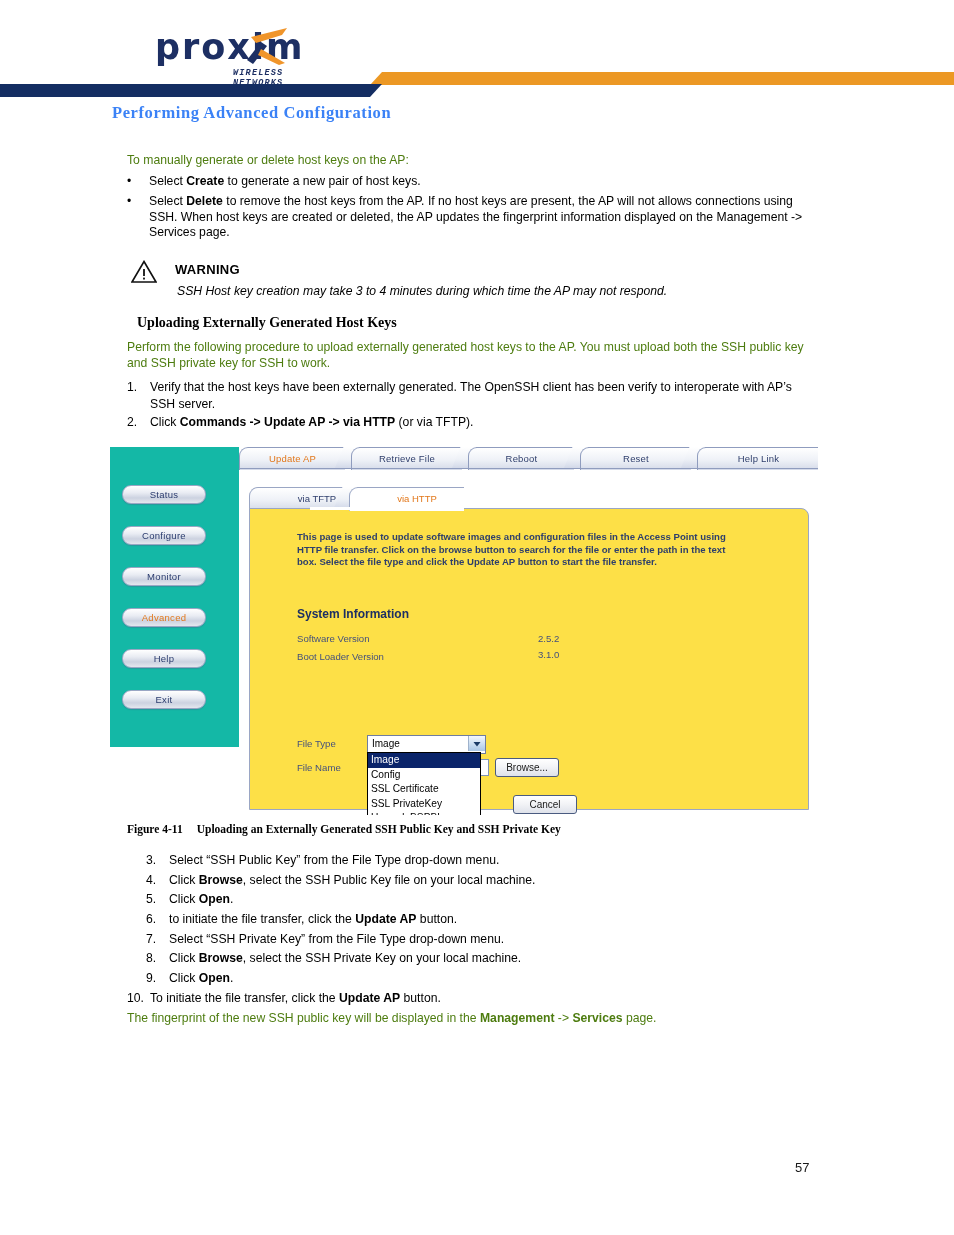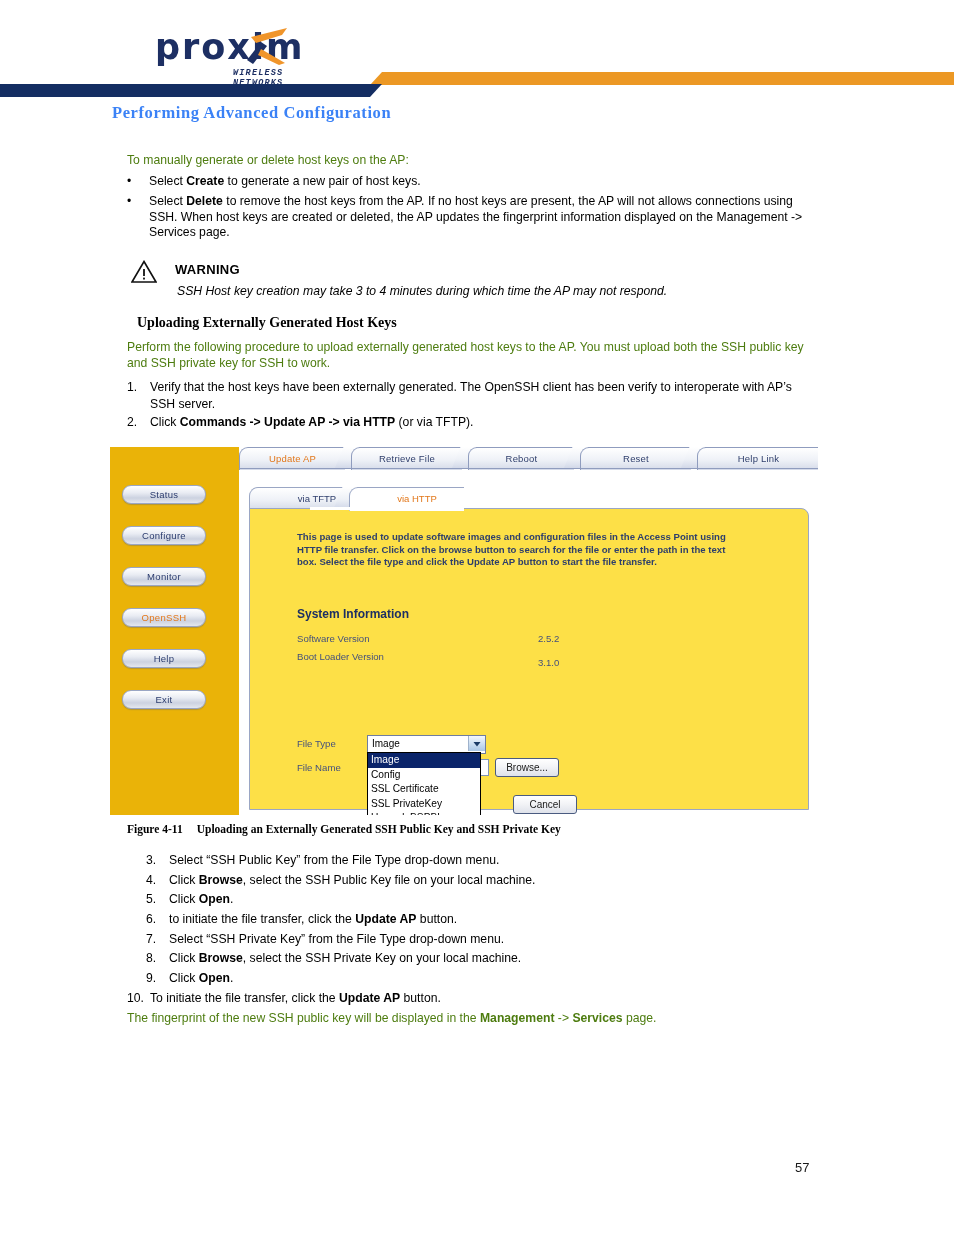--- a/index.html
+++ b/index.html
@@ -140,22 +140,22 @@
   #figure {
     position: absolute;
     left: 110px; top: 447px;
     width: 708px; height: 368px;
     background: #ffffff;
     overflow: hidden;
   }
   #fig-sidebar {
     position: absolute;
     left: 0; top: 0;
-    width: 129px; height: 368px;
-    background: #eab308;
+    width: 129px; height: 300px;
+    background: #14b8a6;
   }
   .side-btn {
     position: absolute;
     left: 12px;
     width: 82px; height: 17px;
     border-radius: 9px;
     background: linear-gradient(to bottom, #ffffff 0%, #e9ecf3 40%, #ccd2e0 70%, #e4e7ee 100%);
     border: 1px solid #9aa6c4;
     box-shadow: 0 1px 1px rgba(80,95,135,.35);
     font-size: 9.5px;
@@ -426,21 +426,21 @@
   <span class="num-mark">2.</span>
   <span class="num-text"><span>Click </span><b>Commands -&gt;  Update AP -&gt; via HTTP</b><span> (or via TFTP).</span></span>
 </div>
 
 <div id="figure">
 
   <div id="fig-sidebar">
     <div class="side-btn" style="top:38px;">Status</div>
     <div class="side-btn" style="top:79px;">Configure</div>
     <div class="side-btn" style="top:120px;">Monitor</div>
-    <div class="side-btn active" style="top:161px;">OpenSSH</div>
+    <div class="side-btn active" style="top:161px;">Advanced</div>
     <div class="side-btn" style="top:202px;">Help</div>
     <div class="side-btn" style="top:243px;">Exit</div>
   </div>
 
   <div id="fig-main">
 
     <div id="tabrow">
       <div class="tab sel" style="left:0px;   width:105px;">Update AP</div>
       <div class="tab-notch" style="left:100px;"></div>
       <div class="tab" style="left:112px; width:110px;">Retrieve File</div>
@@ -461,21 +461,21 @@
 
       <div id="subtab-body">
 
         <div id="fig-desc">This page is used to update software images and configuration files in the Access Point using HTTP file transfer. Click on the browse button to search for the file or enter the path in the text box. Select the file type and click the Update AP button to start the file transfer.</div>
 
         <div id="fig-sysinfo-title">System Information</div>
 
         <div class="sysrow-label" style="top:124px;">Software Version</div>
         <div class="sysrow-value" style="top:124px;">2.5.2</div>
         <div class="sysrow-label" style="top:142px;">Boot Loader Version</div>
-        <div class="sysrow-value" style="top:148px;">3.1.0</div>
+        <div class="sysrow-value" style="top:140px;">3.1.0</div>
 
         <div class="form-label" style="top:229px;">File Type</div>
         <div class="form-label" style="top:253px;">File Name</div>
 
         <div id="filename-input"></div>
 
         <div class="win-btn" style="left:245px; top:249px; width:62px; height:17px;">Browse...</div>
         <div class="win-btn" style="left:160px; top:286px; width:62px; height:17px;">Update AP</div>
         <div class="win-btn" style="left:263px; top:286px; width:62px; height:17px;">Cancel</div>
 

